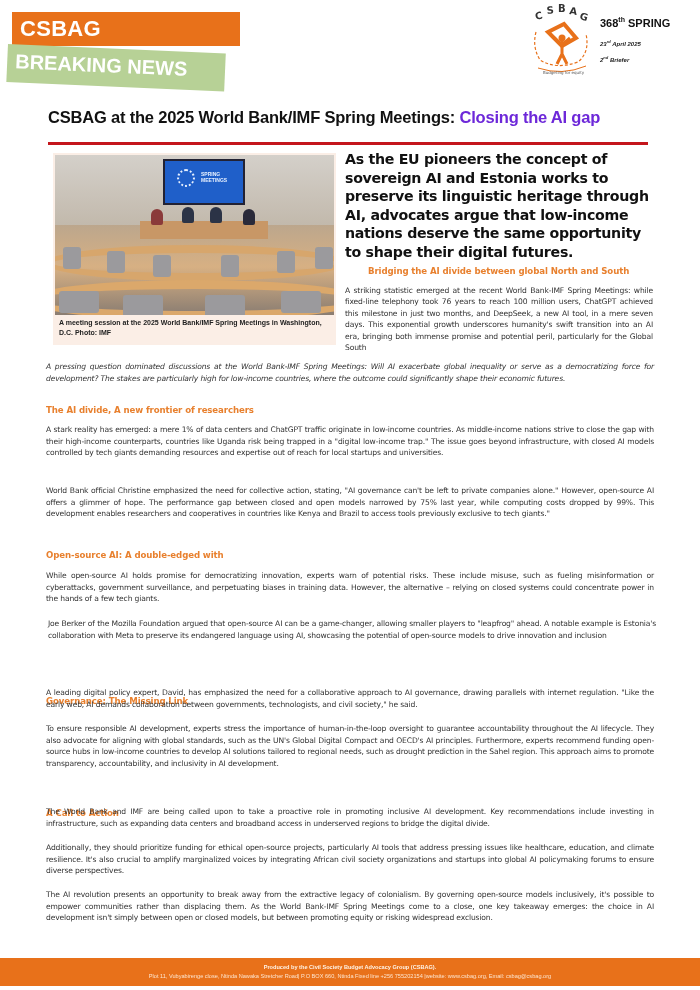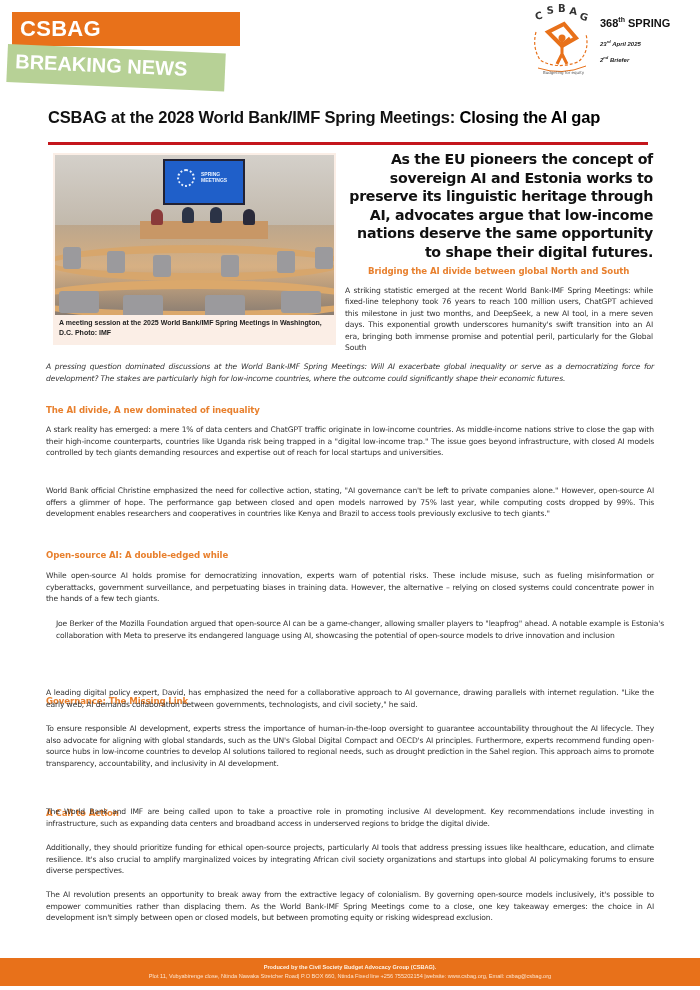--- a/index.html
+++ b/index.html
@@ -25,21 +25,21 @@
     .edition-date { font-size: 6px; font-style: italic; font-weight: bold; color: #222; margin-top: 10px; }
     .edition-date sup { font-size: 4px; }
     .briefer { font-size: 6px; font-style: italic; font-weight: bold; color: #222; margin-top: 8px; }
     .briefer sup { font-size: 4px; }
 
     .headline {
       position: absolute; left: 48px; top: 108px; width: 610px;
       font-family: "Liberation Sans", sans-serif; font-weight: bold; font-size: 16.5px; color: #111;
       letter-spacing: -0.2px;
     }
-    .headline .accent { color: #000000; }
+    .headline .accent { color: #6d28d9; }
     .headline-rule { position: absolute; left: 48px; top: 142px; width: 600px; height: 3px; background: #c4161c; }
 
     .photo-box {
       position: absolute; left: 53px; top: 153px; width: 283px; height: 192px;
       background: #fbeee6;
     }
     .photo {
       position: absolute; left: 2px; top: 2px; width: 279px; height: 160px; overflow: hidden;
       background: linear-gradient(180deg, #c9c3bb 0%, #b8a58e 40%, #d7b083 70%, #8a7d72 100%);
     }
@@ -51,21 +51,21 @@
     .photo .person { position: absolute; width: 12px; height: 16px; border-radius: 6px 6px 2px 2px; }
     .photo .ring { position: absolute; left: -10px; top: 90px; width: 300px; height: 36px; border-radius: 50%; border: 8px solid #d7a66c; }
     .photo .ring2 { position: absolute; left: -30px; top: 125px; width: 340px; height: 40px; border-radius: 50%; border: 9px solid #dba86b; }
     .photo .chair { position: absolute; width: 18px; height: 22px; background: #9b9a9d; border-radius: 3px; }
     .photo-caption {
       position: absolute; left: 6px; top: 165px; width: 275px;
       font-family: "Liberation Sans", sans-serif; font-weight: bold; font-size: 7px; line-height: 9.5px; color: #222;
     }
 
     .pullquote {
-      position: absolute; left: 345px; top: 150px; width: 308px; text-align: right;
+      position: absolute; left: 345px; top: 150px; width: 308px; text-align: left;
       font-family: "DejaVu Sans", sans-serif; font-weight: bold; font-size: 14.2px; line-height: 18.5px; color: #111;
       letter-spacing: -0.3px;
     }
 
     .subhead {
       position: absolute; font-family: "DejaVu Sans", sans-serif; font-weight: bold;
       font-size: 8.6px; color: #e8802e; letter-spacing: -0.1px;
     }
     .para {
       position: absolute; font-family: "DejaVu Sans", sans-serif; font-size: 7.6px; line-height: 11.6px;
@@ -104,21 +104,21 @@
   </svg>
 </div>
 
 <div class="edition-box">
   <div class="edition"><span>368</span><sup>th</sup><span> SPRING</span></div>
   <div class="edition-date"><span>23</span><sup>rd</sup><span> April 2025</span></div>
   <div class="briefer"><span>2</span><sup>nd</sup><span> Briefer</span></div>
 </div>
 
 <h1 class="headline">
-  <span>CSBAG at the 2028 World Bank/IMF Spring Meetings: </span><span class="accent">Closing the AI gap</span>
+  <span>CSBAG at the 2025 World Bank/IMF Spring Meetings: </span><span class="accent">Closing the AI gap</span>
 </h1>
 <div class="headline-rule"></div>
 
 <div class="photo-box">
   <div class="photo">
     <div class="wall"></div>
     <div class="screen"></div>
     <div class="screen-logo"></div>
     <div class="screen-text"><span>SPRING</span><br><span>MEETINGS</span></div>
     <div class="panel-table"></div>
@@ -142,27 +142,27 @@
   <div class="photo-caption">A meeting session at the 2025 World Bank/IMF Spring Meetings in Washington, D.C. Photo: IMF</div>
 </div>
 
 <div class="pullquote">As the EU pioneers the concept of sovereign AI and Estonia works to preserve its linguistic heritage through AI, advocates argue that low-income nations deserve the same opportunity to shape their digital futures.</div>
 
 <div class="subhead" style="left:345px; top:266px;padding-left:23px;">Bridging the AI divide between global North and South</div>
 <p class="para" style="left:345px; top:285px; width:308px; line-height:11.4px;">A striking statistic emerged at the recent World Bank-IMF Spring Meetings: while fixed-line telephony took 76 years to reach 100 million users, ChatGPT achieved this milestone in just two months, and DeepSeek, a new AI tool, in a mere seven days. This exponential growth underscores humanity's swift transition into an AI era, bringing both immense promise and potential peril, particularly for the Global South</p>
 
 <p class="para" style="left:46px; top:361px; width:608px;font-style:italic;">A pressing question dominated discussions at the World Bank-IMF Spring Meetings: Will AI exacerbate global inequality or serve as a democratizing force for development? The stakes are particularly high for low-income countries, where the outcome could significantly shape their economic futures.</p>
 
-<div class="subhead" style="left:46px; top:405px;">The AI divide, A new dominated of inequality</div>
+<div class="subhead" style="left:46px; top:405px;">The AI divide, A new frontier of researchers</div>
 <p class="para" style="left:46px; top:424px; width:608px;">A stark reality has emerged: a mere 1% of data centers and ChatGPT traffic originate in low-income countries. As middle-income nations strive to close the gap with their high-income counterparts, countries like Uganda risk being trapped in a "digital low-income trap." The issue goes beyond infrastructure, with closed AI models controlled by tech giants demanding resources and expertise out of reach for local startups and universities.</p>
 <p class="para" style="left:46px; top:485px; width:608px;">World Bank official Christine emphasized the need for collective action, stating, "AI governance can't be left to private companies alone." However, open-source AI offers a glimmer of hope. The performance gap between closed and open models narrowed by 75% last year, while computing costs dropped by 99%. This development enables researchers and cooperatives in countries like Kenya and Brazil to access tools previously exclusive to tech giants."</p>
 
-<div class="subhead" style="left:46px; top:550px;">Open-source AI: A double-edged while</div>
+<div class="subhead" style="left:46px; top:550px;">Open-source AI: A double-edged with</div>
 <p class="para" style="left:46px; top:570px; width:608px;">While open-source AI holds promise for democratizing innovation, experts warn of potential risks. These include misuse, such as fueling misinformation or cyberattacks, government surveillance, and perpetuating biases in training data. However, the alternative – relying on closed systems could concentrate power in the hands of a few tech giants.</p>
-<p class="para" style="left:56px; top:618px; width:608px;">Joe Berker of the Mozilla Foundation argued that open-source AI can be a game-changer, allowing smaller players to "leapfrog" ahead. A notable example is Estonia's collaboration with Meta to preserve its endangered language using AI, showcasing the potential of open-source models to drive innovation and inclusion</p>
+<p class="para" style="left:48px; top:618px; width:608px;">Joe Berker of the Mozilla Foundation argued that open-source AI can be a game-changer, allowing smaller players to "leapfrog" ahead. A notable example is Estonia's collaboration with Meta to preserve its endangered language using AI, showcasing the potential of open-source models to drive innovation and inclusion</p>
 
 <div class="subhead" style="left:46px; top:696px;">Governance: The Missing Link</div>
 <p class="para" style="left:46px; top:687px; width:608px;">A leading digital policy expert, David, has emphasized the need for a collaborative approach to AI governance, drawing parallels with internet regulation. "Like the early web, AI demands collaboration between governments, technologists, and civil society," he said.</p>
 <p class="para" style="left:46px; top:723px; width:608px;">To ensure responsible AI development, experts stress the importance of human-in-the-loop oversight to guarantee accountability throughout the AI lifecycle. They also advocate for aligning with global standards, such as the UN's Global Digital Compact and OECD's AI principles. Furthermore, experts recommend funding open-source hubs in low-income countries to develop AI solutions tailored to regional needs, such as drought prediction in the Sahel region. This approach aims to promote transparency, accountability, and inclusivity in AI development.</p>
 
 <div class="subhead" style="left:46px; top:808px;">A Call to Action</div>
 <p class="para" style="left:46px; top:806px; width:608px;">The World Bank and IMF are being called upon to take a proactive role in promoting inclusive AI development. Key recommendations include investing in infrastructure, such as expanding data centers and broadband access in underserved regions to bridge the digital divide.</p>
 <p class="para" style="left:46px; top:842px; width:608px;">Additionally, they should prioritize funding for ethical open-source projects, particularly AI tools that address pressing issues like healthcare, education, and climate resilience. It's also crucial to amplify marginalized voices by integrating African civil society organizations and startups into global AI policymaking forums to ensure diverse perspectives.</p>
 <p class="para" style="left:46px; top:889px; width:608px;">The AI revolution presents an opportunity to break away from the extractive legacy of colonialism. By governing open-source models inclusively, it's possible to empower communities rather than displacing them. As the World Bank-IMF Spring Meetings come to a close, one key takeaway emerges: the choice in AI development isn't simply between open or closed models, but between promoting equity or risking widespread exclusion.</p>
 

